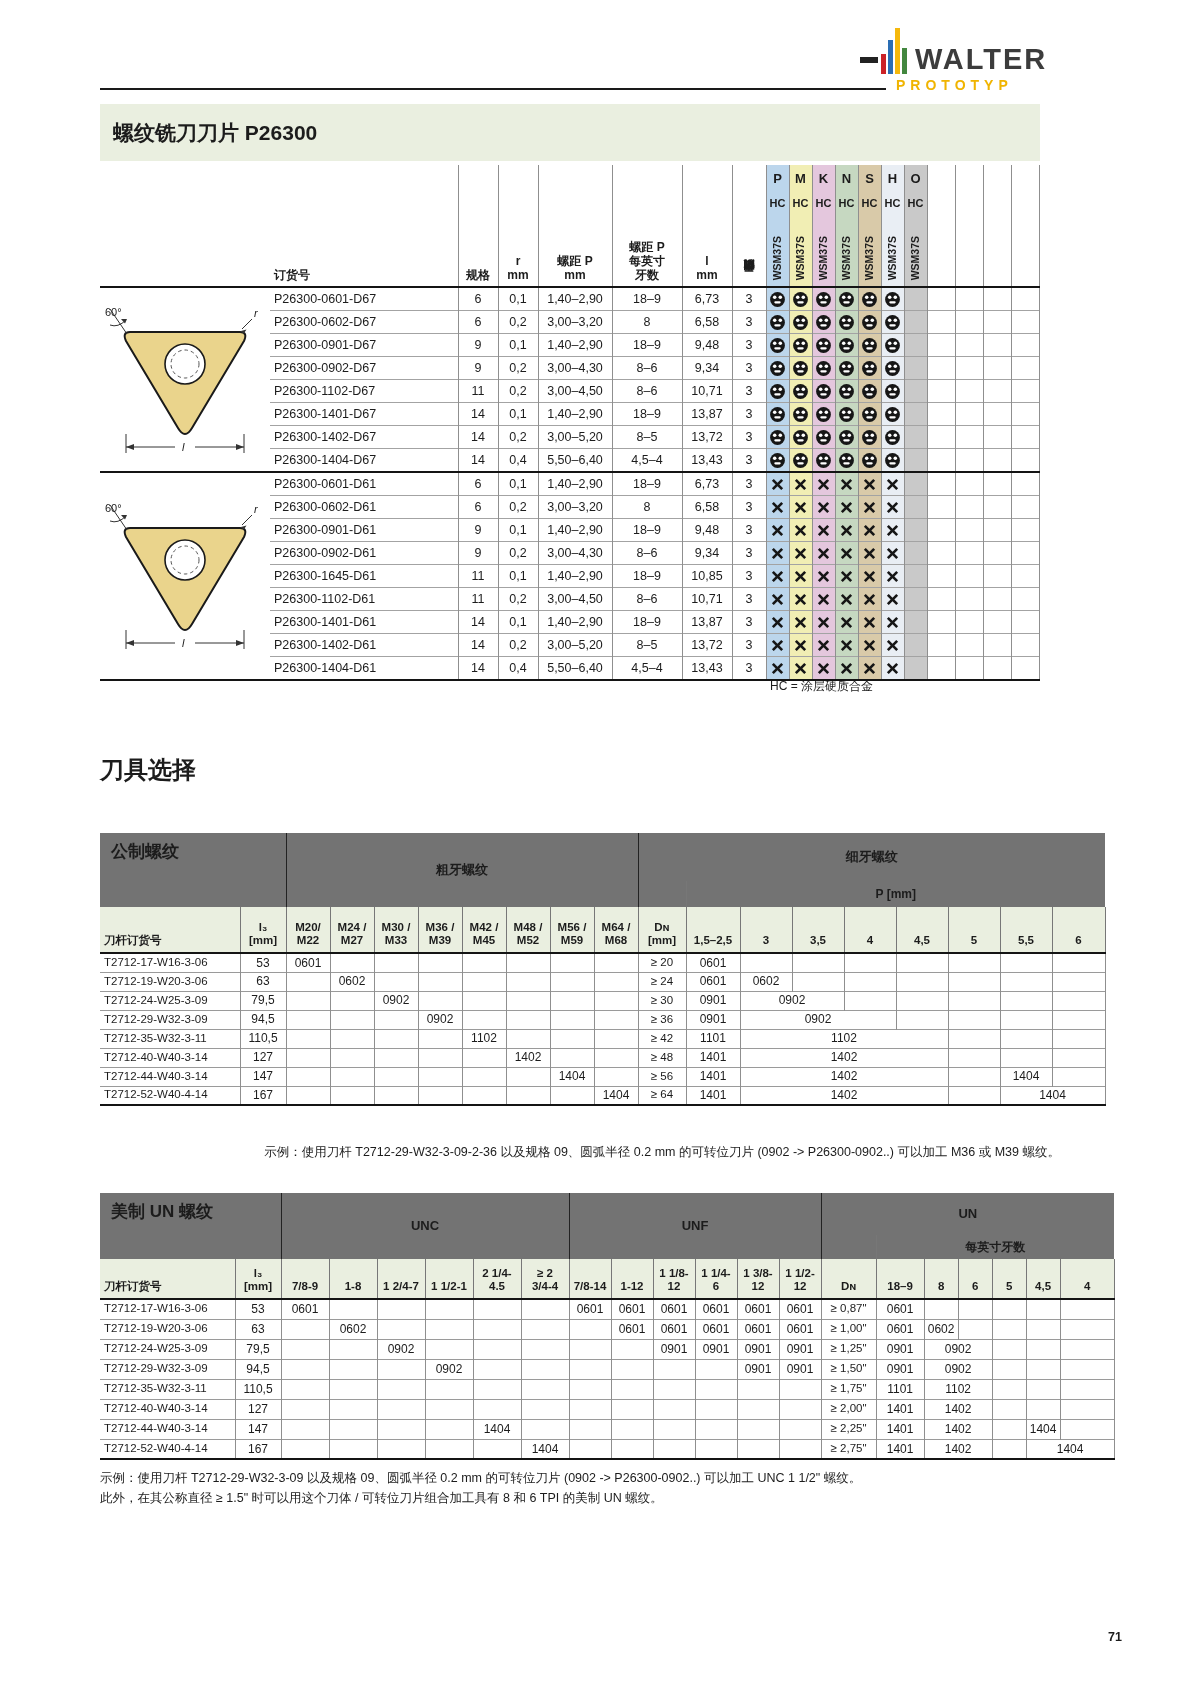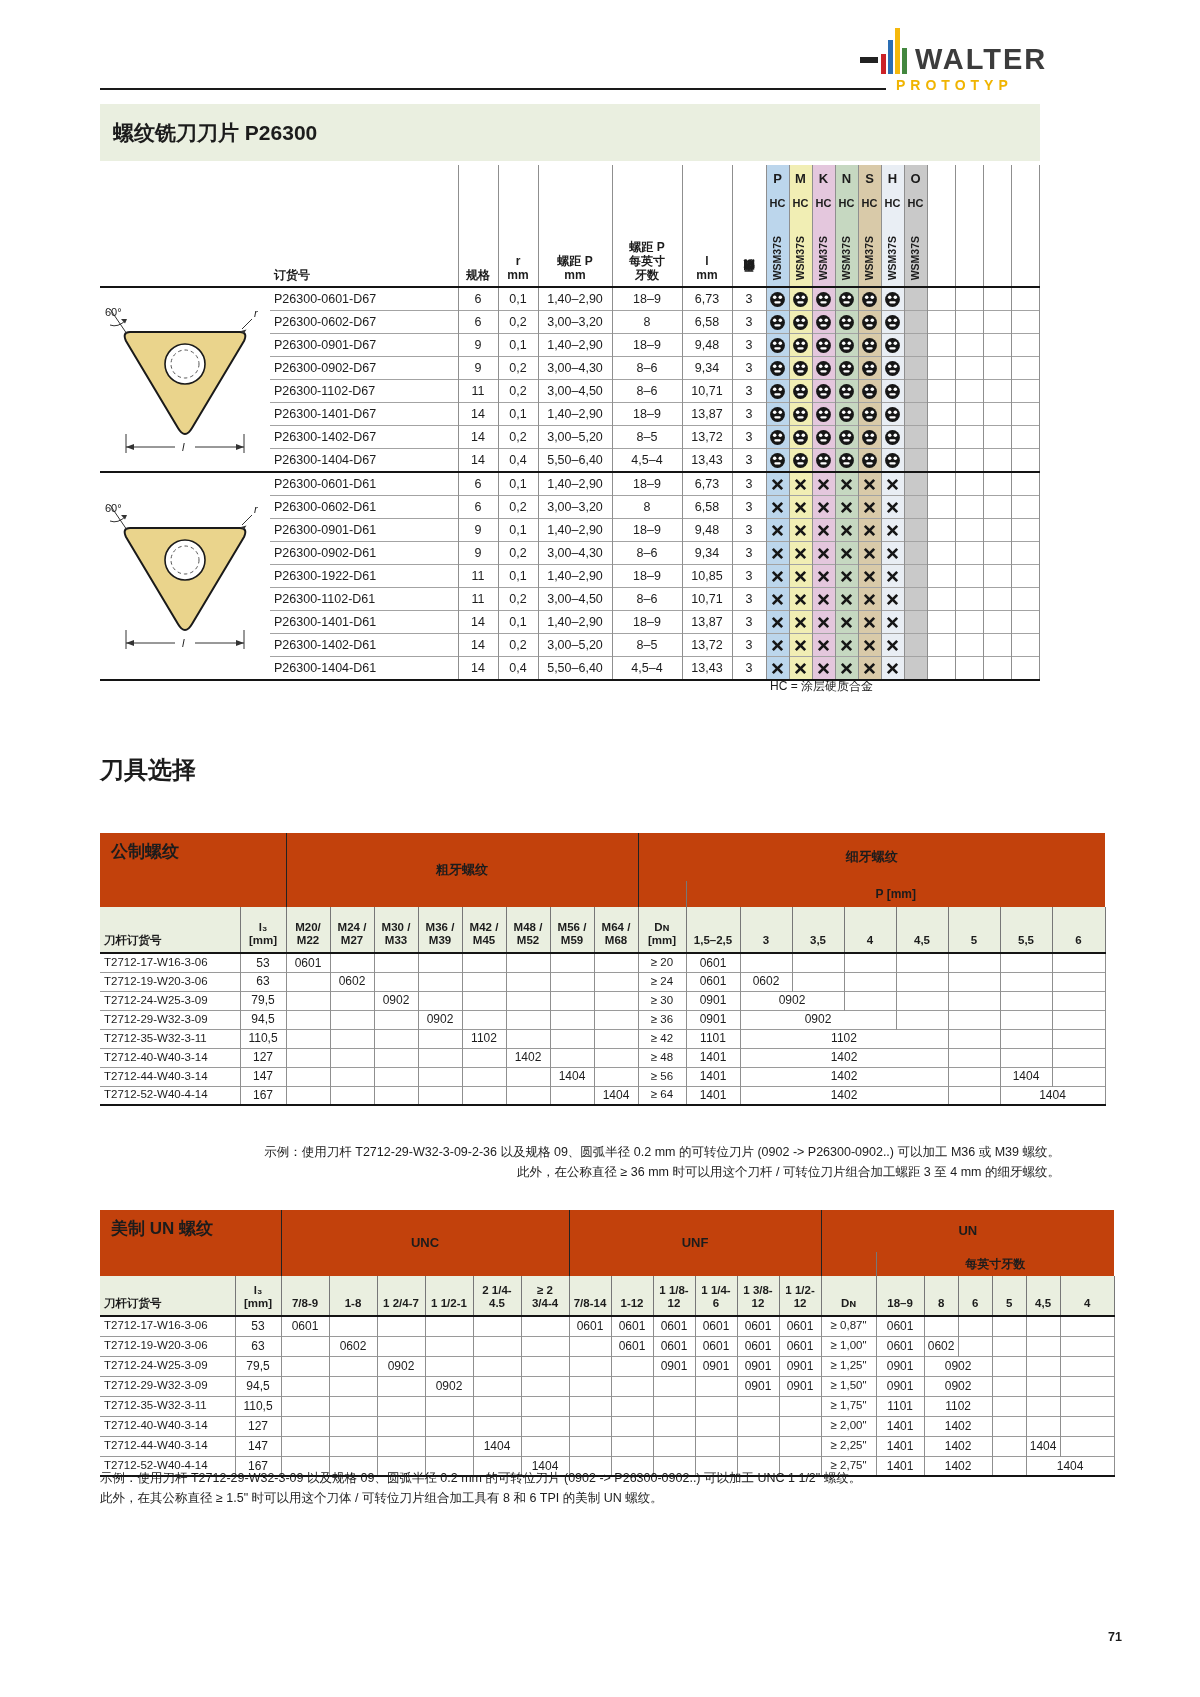--- a/index.html
+++ b/index.html
@@ -49,38 +49,38 @@
   #t1 tr.thick-top > td { border-top:2.5px solid #141414; }
   #t1 td.gbottom { border-bottom:2.5px solid #141414; }
   #t1 tr.lastrow > td { border-bottom:2.5px solid #141414; }
   #t1 td.ord { text-align:left; padding-left:4px; font-size:12.5px; }
   #t1 td.num { font-size:12.5px; }
   .pic { width:17px; height:17px; display:block; margin:2.5px auto; }
   .hc-note { position:absolute; left:770px; top:678px; font-size:12px; }
   
   .sec-heading { position:absolute; left:100px; top:754px; font-size:24px; font-weight:bold; }
   
-  .sel td.gh { background:#c2410c; border-right:none; }
+  .sel td.gh { background:#737373; border-right:none; }
   .sel td.ghl { background:#eaefe0; border-right:1px solid #777; vertical-align:bottom;
                 font-weight:bold; font-size:11.5px; padding-bottom:4px; }
   .sel td.corner { text-align:left; vertical-align:top; padding:9px 0 0 11px; font-size:17px; font-weight:bold; }
   .sel td.grp { font-weight:bold; font-size:13px; }
   .sel td.psub { font-weight:bold; font-size:12px; border-left:1px solid #777; }
   .sel td.secL { border-left:1.5px solid #222 !important; }
   .sel td.shlab { text-align:left; padding-left:4px; }
   .sel tr.sbody > td { border-top:1px solid #9a9a9a; }
   .sel tr.sfirst > td { border-top:2px solid #141414; }
   .sel tr.slast > td { border-bottom:2px solid #141414; }
   .sel td.sh { text-align:left; padding-left:4px; font-size:11.5px; }
   .sel td.v { font-size:12px; }
   .sel td.dnv { font-size:11.5px; }
   #mt { left:100px; top:833px; width:1005px; }
   #mt tr.sr1 { height:48px; } #mt tr.sr2 { height:26px; } #mt tr.sr3 { height:46px; }
   #mt tr.sbody { height:19px; }
-  #ut { left:100px; top:1193px; width:1014px;margin-top:17px; }
+  #ut { left:100px; top:1193px; width:1014px; }
   #ut tr.sr1 { height:42px; } #ut tr.sr2 { height:24px; } #ut tr.sr3 { height:40px; }
   #ut tr.sbody { height:20px; }
   
   .note-block { position:absolute; left:100px; width:960px; font-size:12.5px; line-height:1.6; }
   #metric-notes { top:1142px;text-align:right; }
   #un-notes { top:1468px; }
   .page-num { position:absolute; left:1108px; top:1630px; font-size:12.5px; font-weight:bold; }
 </style>
 </head>
 <body>
@@ -729,21 +729,21 @@
           <td style="background:#e9eef4"><svg class="pic" viewBox="0 0 20 20">
               <path d="M3.4 5.6 L5.6 3.4 L10 7.8 L14.4 3.4 L16.6 5.6 L12.2 10 L16.6 14.4 L14.4 16.6 L10 12.2 L5.6 16.6 L3.4 14.4 L7.8 10 Z" fill="#161616"></path>
             </svg></td>
           <td style="background:#c9c9c9"></td>
           <td class=""></td>
           <td class=""></td>
           <td class=""></td>
           <td class=""></td>
         </tr>
         <tr class="br">
-          <td class="ord">P26300-1922-D61</td>
+          <td class="ord">P26300-1645-D61</td>
           <td class="num">11</td>
           <td class="num">0,1</td>
           <td class="num">1,40–2,90</td>
           <td class="num">18–9</td>
           <td class="num">10,85</td>
           <td class="num">3</td>
           <td style="background:#bcd6ec"><svg class="pic" viewBox="0 0 20 20">
               <path d="M3.4 5.6 L5.6 3.4 L10 7.8 L14.4 3.4 L16.6 5.6 L12.2 10 L16.6 14.4 L14.4 16.6 L10 12.2 L5.6 16.6 L3.4 14.4 L7.8 10 Z" fill="#161616"></path>
             </svg></td>
           <td style="background:#f1eeb4"><svg class="pic" viewBox="0 0 20 20">
@@ -1118,21 +1118,20 @@
           <td colspan="4" class="v">1402</td>
           <td class="v"></td>
           <td colspan="2" class="v">1404</td>
         </tr>
       </tbody>
     </table>
   </div>
 
 <div class="note-block" id="metric-notes">
   <div>示例：使用刀杆 T2712-29-W32-3-09-2-36 以及规格 09、圆弧半径 0.2 mm 的可转位刀片 (0902 -&gt; P26300-0902..) 可以加工 M36 或 M39 螺纹。</div>
-  <div>此外，在公称直径 ≥ 36 mm 时可以用这个刀杆 / 可转位刀片组合加工螺距 3 至 4 mm 的细牙螺纹。</div>
 </div>
 
 <div id="ut-mount">
     <table class="ct sel" id="ut">
       <colgroup>
         <col style="width:135px">
         <col style="width:46px">
         <col style="width:48px">
         <col style="width:48px">
         <col style="width:48px">

